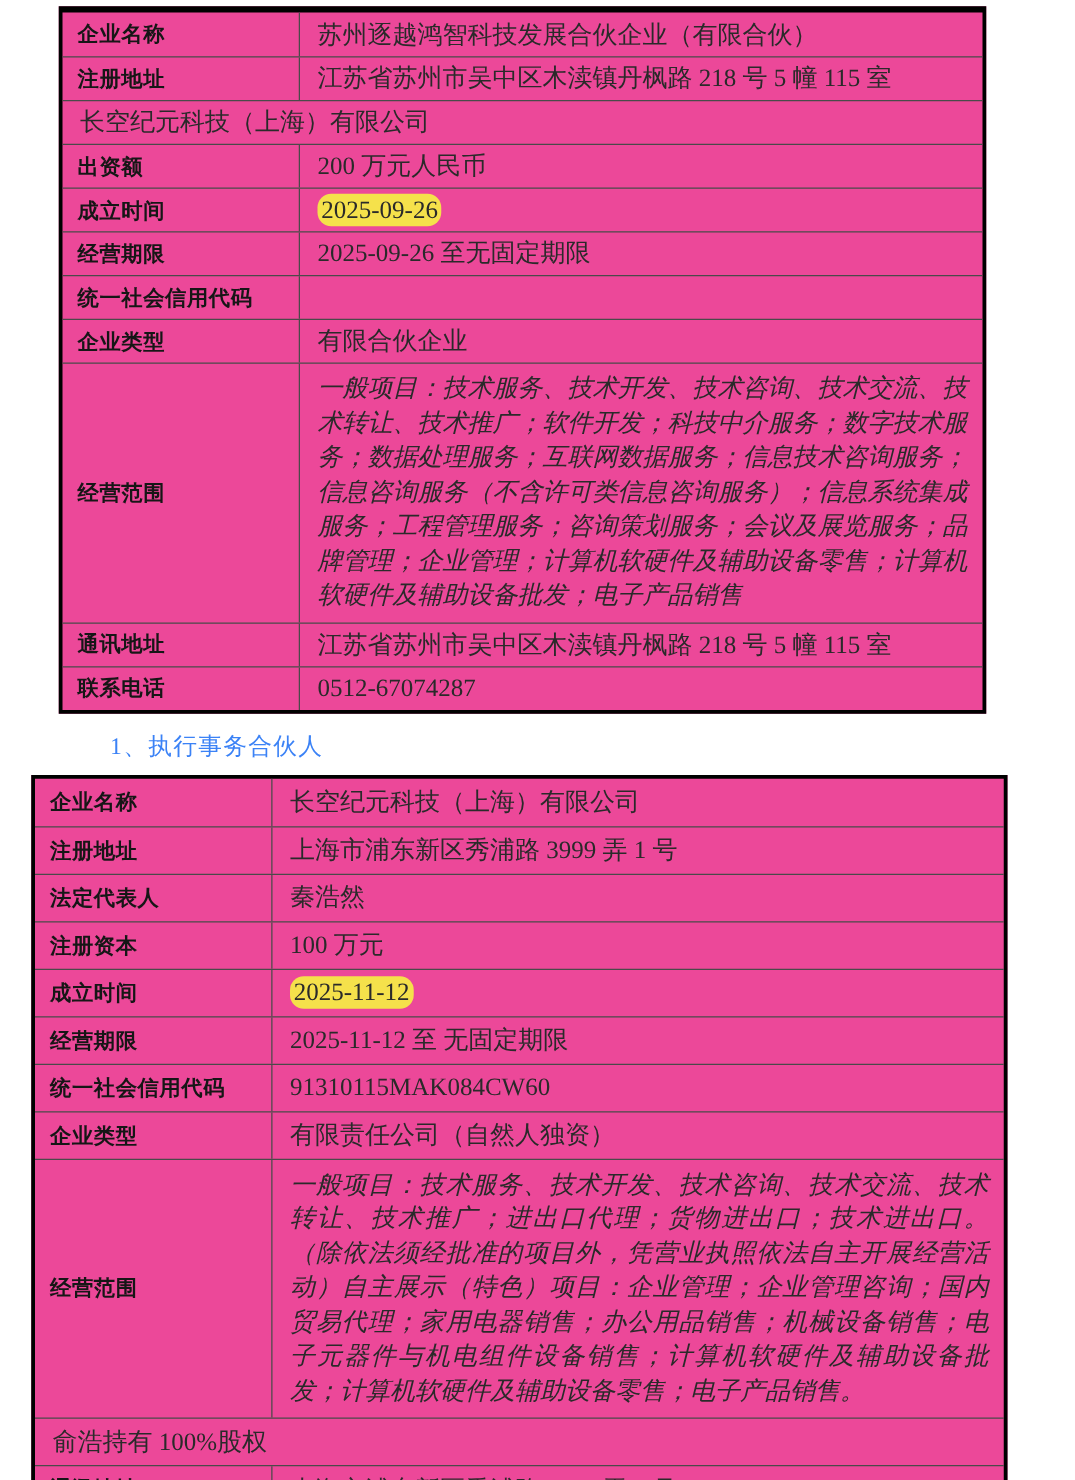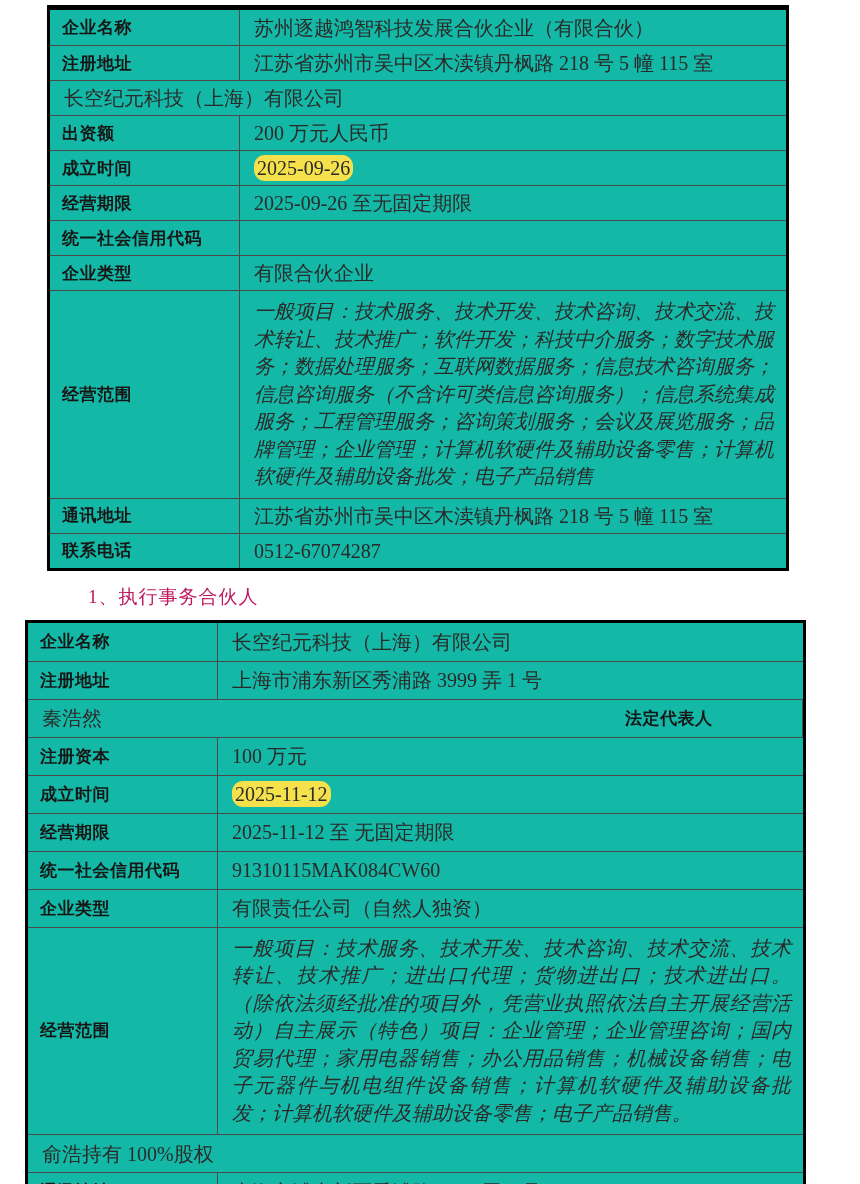--- a/index.html
+++ b/index.html
@@ -5,21 +5,21 @@
   * { margin: 0; padding: 0; box-sizing: border-box; }
   html, body {
     width: 860px; height: 1184px;
     background: #ffffff;
     font-family: "Liberation Serif", "DejaVu Serif", serif;
     color: #1f1f1f;
     overflow: hidden;
   }
   .doc-table {
     border: 3px solid #000;
-    background: #14b8a6;
+    background: #ec4899;
   }
   #table1 {
     width: 742px;
     margin: 5px 0 0 47px;
     border-top-width: 5px;
   }
   #table2 {
     width: 781px;
     margin: 0 0 0 25px;
   }
@@ -54,21 +54,21 @@
     font-style: italic;
   }
   .hl {
     background: var(--hl, #F5E14B);
     padding: 1px 3px;
     border-radius: 11px;
   }
   .section-heading {
     margin: 13px 0 10px 88px;
     font-size: 19px;
-    color: #be185d;
+    color: #3b82f6;
     letter-spacing: 1px;
   }
 </style>
 </head>
 <body>
 
 <div class="doc-table" id="table1">
   <div class="row">
     <div class="cell label">企业名称</div>
     <div class="cell value">苏州逐越鸿智科技发展合伙企业（有限合伙）</div>
@@ -132,22 +132,22 @@
     <div class="cell label">企业名称</div>
     <div class="cell value">长空纪元科技（上海）有限公司</div>
   </div>
 
   <div class="row">
     <div class="cell label">注册地址</div>
     <div class="cell value">上海市浦东新区秀浦路 3999 弄 1 号</div>
   </div>
 
   <div class="row">
+    <div class="cell label">法定代表人</div>
     <div class="cell value">秦浩然</div>
-    <div class="cell label">法定代表人</div>
   </div>
 
   <div class="row">
     <div class="cell label">注册资本</div>
     <div class="cell value">100 万元</div>
   </div>
 
   <div class="row">
     <div class="cell label">成立时间</div>
     <div class="cell value">

